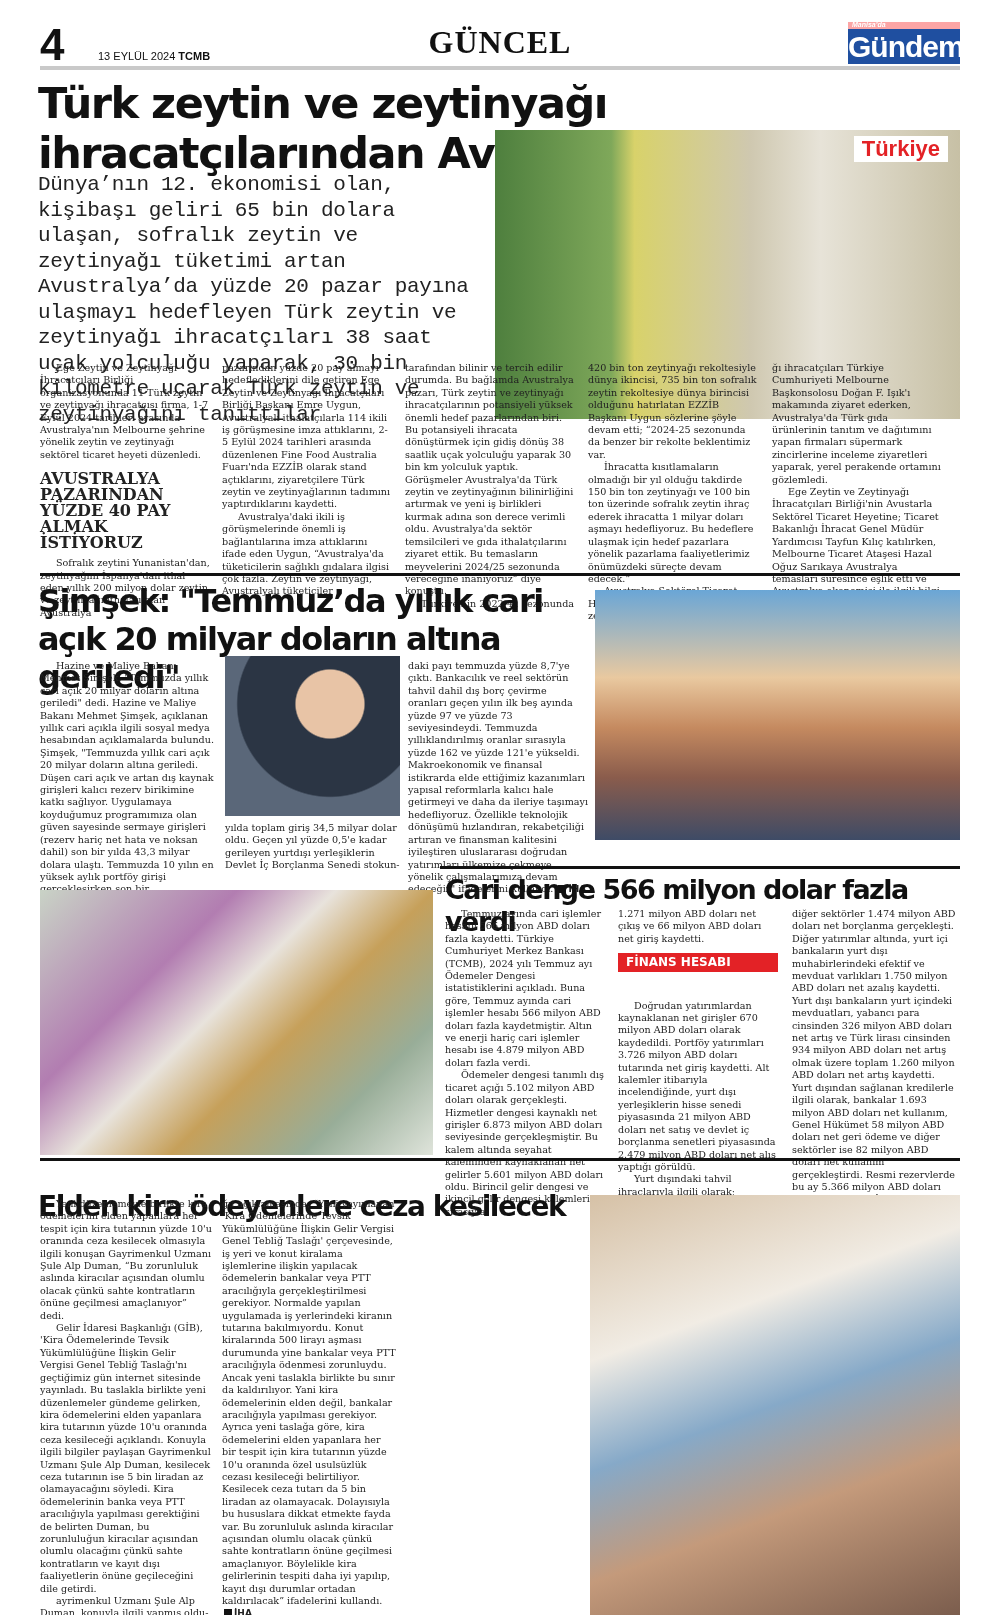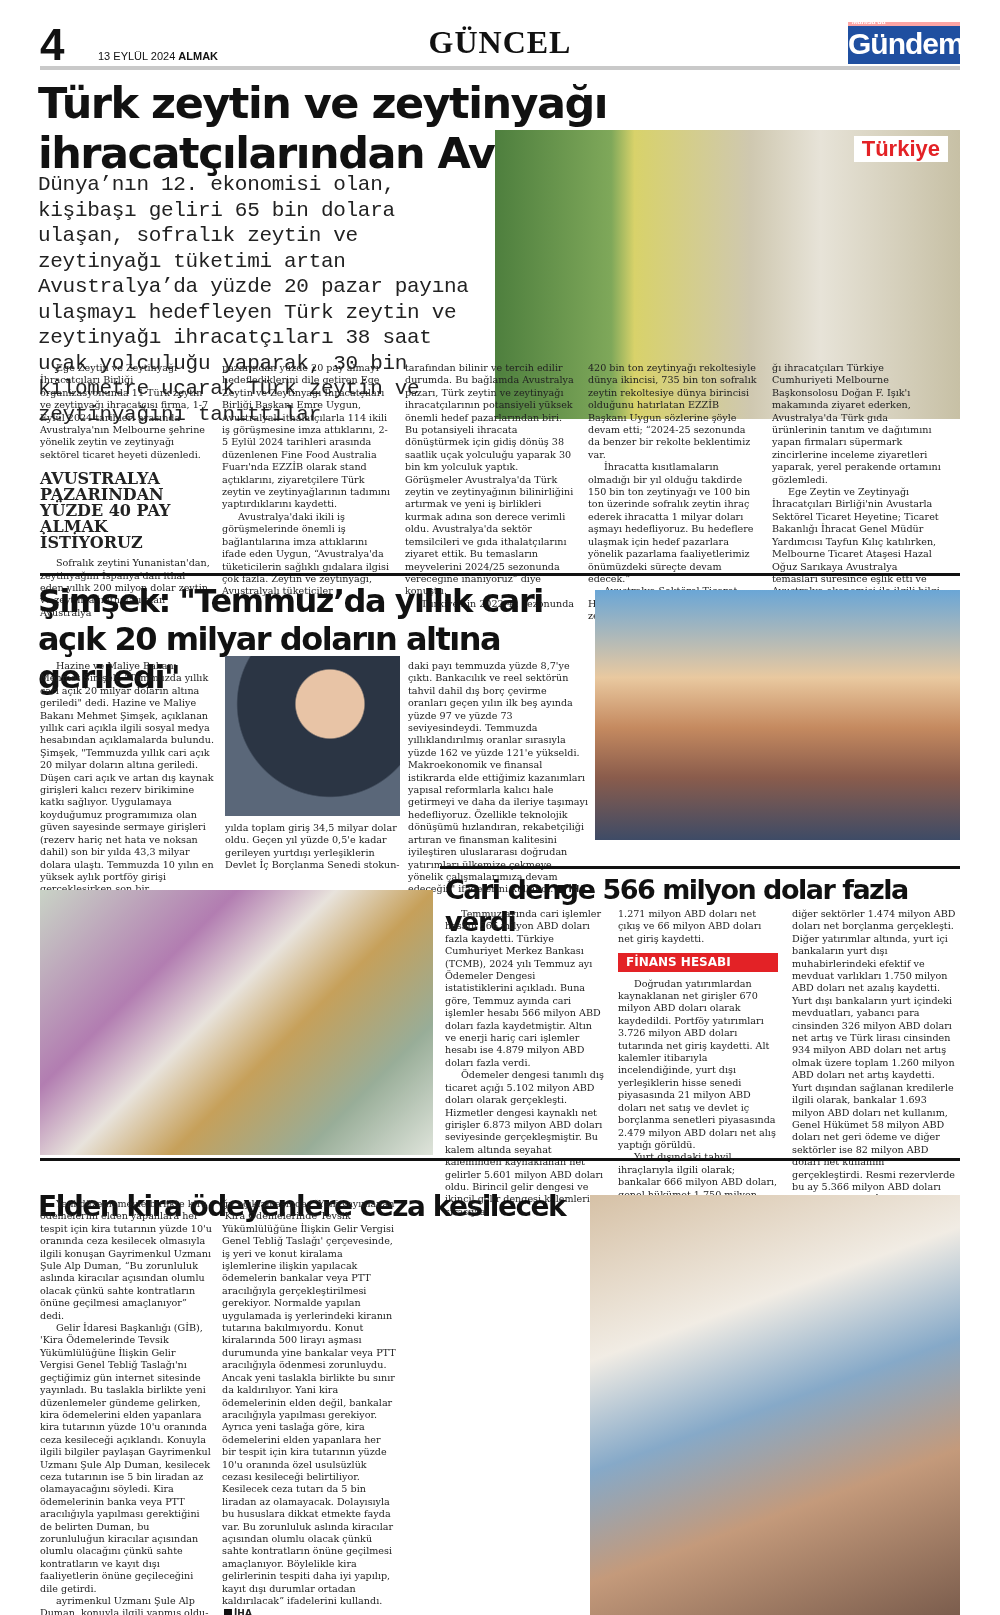--- a/index.html
+++ b/index.html
@@ -2,21 +2,21 @@
 <html><head>
 <meta charset="utf-8">
 <style>
   * { box-sizing: border-box; margin: 0; padding: 0; }
   body { width: 1000px; height: 1615px; background: #fff; font-family: "DejaVu Serif", serif; color: #111; position: relative; overflow: hidden; }
   .abs { position: absolute; }
   .masthead-num { left: 40px; top: 20px; font-family: "Liberation Sans", sans-serif; font-weight: bold; font-size: 44px; line-height: 50px; }
   .masthead-date { left: 98px; top: 50px; font-family: "Liberation Sans", sans-serif; font-size: 11px; }
   .masthead-date b { font-weight: bold; }
   .masthead-section { left: 400px; top: 24px; width: 200px; text-align: center; font-family: "Liberation Serif", serif; font-size: 32px; font-weight: bold; letter-spacing: 1px; }
-  .logo { left: 848px; top: 22px; width: 112px; height: 42px; background: #1f4fa0; border-top: 4px solid #fca5a5; }
+  .logo { left: 848px; top: 22px; width: 112px; height: 42px; background: #1f4fa0; border-top: 7px solid #fca5a5; }
   .logo .small { position: absolute; left: 4px; top: -8px; font-size: 7px; font-style: italic; font-weight: bold; color: #fff; font-family: "Liberation Sans", sans-serif; }
   .logo .big { position: absolute; left: 0; top: 0; width: 100%; text-align: center; color: #fff; font-family: "Liberation Sans", sans-serif; font-weight: bold; font-size: 30px; line-height: 36px; letter-spacing: -1px; }
   .rule-grey { left: 40px; top: 66px; width: 920px; height: 4px; background: #c9c9c9; }
   .rule-black { height: 3px; background: #111; }
 
   .headline { font-family: "DejaVu Sans", sans-serif; font-weight: 900; color: #111; letter-spacing: -1.5px; }
   .h1 { left: 38px; top: 78px; width: 930px; font-size: 43px; line-height: 50px; }
   .deck { left: 38px; top: 172px; width: 452px; font-family: Liberation Mono, monospace; font-size: 21px; line-height: 25.5px; letter-spacing: -0.3px; color: #222; }
   .col { font-size: 9.6px; line-height: 12.4px; text-align: left; color: #222; }
   .col p { text-indent: 16px; }
@@ -31,29 +31,29 @@
   .photo-shimsek { left: 225px; top: 656px; width: 175px; height: 160px; background: radial-gradient(circle at 60% 30%, #e8c4a6 0 22%, #2b3544 23% 60%, #5a6779 61%); }
   .photo-port { left: 595px; top: 590px; width: 365px; height: 250px; background: linear-gradient(180deg, #6aa6d6 0%, #e9c9a0 35%, #c58a60 55%, #8a5c4c 75%, #3e4b66 100%); }
   .photo-money { left: 40px; top: 890px; width: 393px; height: 265px; background: linear-gradient(135deg, #c9d3c6 0%, #b27db1 30%, #e8e3dc 45%, #c6a05a 60%, #98ad98 80%, #dfe4db 100%); }
   .photo-keys { left: 590px; top: 1195px; width: 370px; height: 420px; background: linear-gradient(160deg, #d6c1a6 0%, #f1ece4 30%, #86a9c8 50%, #c49a7b 70%, #7b5d4d 100%); }
   .photo-label { position: absolute; color: #fff; font-family: "Liberation Sans", sans-serif; font-weight: bold; }
   .photo-olive .turkiye { right: 12px; top: 6px; font-size: 22px; color: #e32226; background: #fff; padding: 0 8px; }
 
   .h2 { left: 38px; top: 582px; width: 550px; font-size: 32px; line-height: 38px; }
   .h3 { left: 445px; top: 874px; width: 520px; font-size: 27px; line-height: 32px; }
   .h4 { left: 38px; top: 1163px; width: 560px; font-size: 28px; line-height: 32px; margin-top: 28px; }
-  .finans-box { background: #e32226; color: #fff; font-family: "DejaVu Sans", sans-serif; font-weight: bold; font-size: 12px; padding: 3px 8px; margin: 8px 0 6px; }
+  .finans-box { background: #e32226; color: #fff; font-family: "DejaVu Sans", sans-serif; font-weight: bold; font-size: 12px; padding: 3px 8px; margin: 8px 0 28px; }
 </style>
 </head>
 <body>
 
 <div class="abs masthead-num">4</div>
 <div class="abs masthead-date">
   <span>13 EYLÜL 2024</span>
-  <b>ALMAK</b>
+  <b>TCMB</b>
 </div>
 <div class="abs masthead-section">GÜNCEL</div>
 <div class="abs logo">
   <span class="small">Manisa'da</span>
   <span class="big">Gündem</span>
 </div>
 <div class="abs rule-grey"></div>
 
 <div class="abs headline h1">Türk zeytin ve zeytinyağı ihracatçılarından Avustralya çıkarması</div>
 <div class="abs photo photo-olive">

